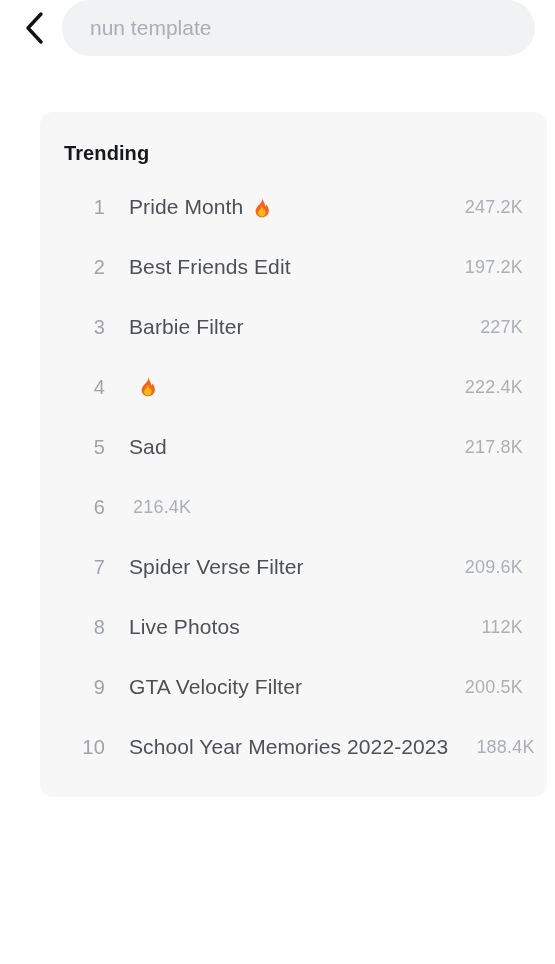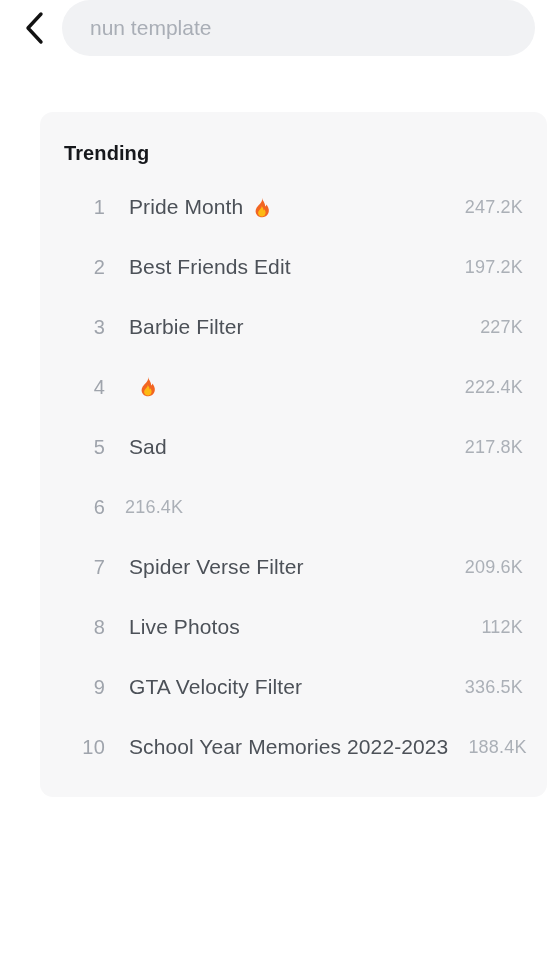--- a/index.html
+++ b/index.html
@@ -112,21 +112,21 @@
     height: 21px;
     margin-left: 9px;
     flex: 0 0 auto;
     position: relative;
     top: -1px;
   }
   .flame svg { display: block; width: 100%; height: 100%; }
 
   .count {
     flex: 0 0 auto;
-    margin-left: 20px;
+    margin-left: 28px;
     font-size: 18px;
     color: #abb0b7;
     text-align: right;
     letter-spacing: 0.2px;
   }
 </style>
 </head>
 <body>
 
 <div class="topbar">
@@ -222,21 +222,21 @@
     </span>
     <span class="count">112K</span>
   </li>
 
   <li class="trending-row">
     <span class="rank">9</span>
     <span class="row-title">
       <span class="row-title-text">GTA Velocity Filter</span>
 
     </span>
-    <span class="count">336.5K</span>
+    <span class="count">200.5K</span>
   </li>
 
   <li class="trending-row">
     <span class="rank">10</span>
     <span class="row-title">
       <span class="row-title-text">School Year Memories 2022-2023</span>
 
     </span>
     <span class="count">188.4K</span>
   </li>

